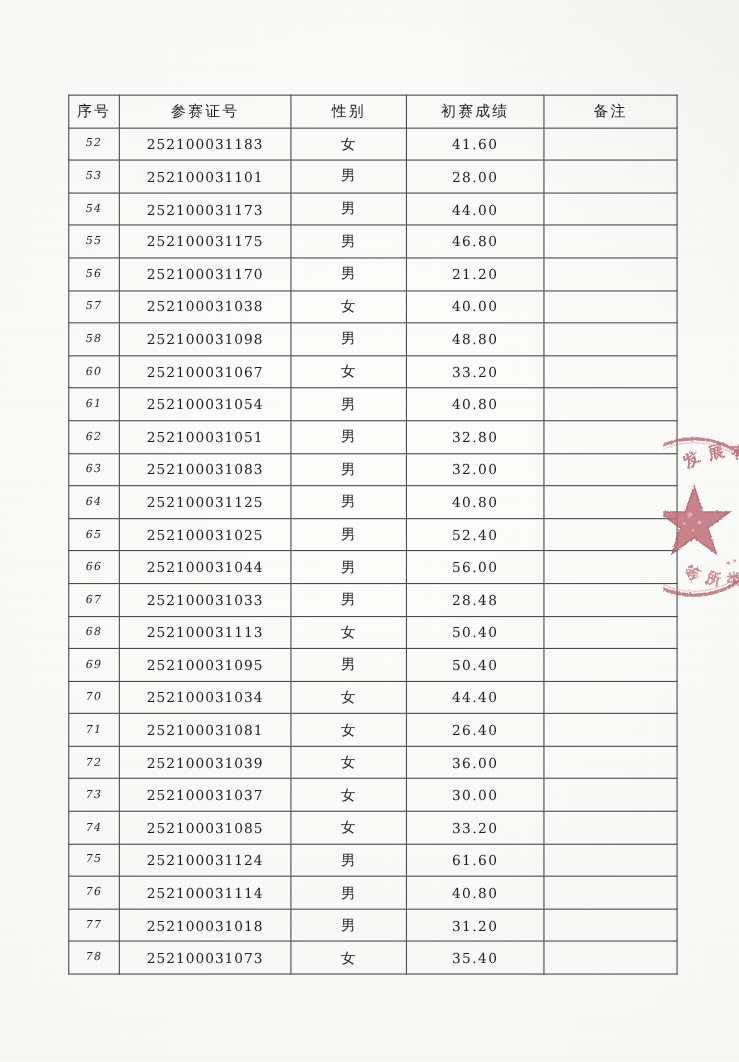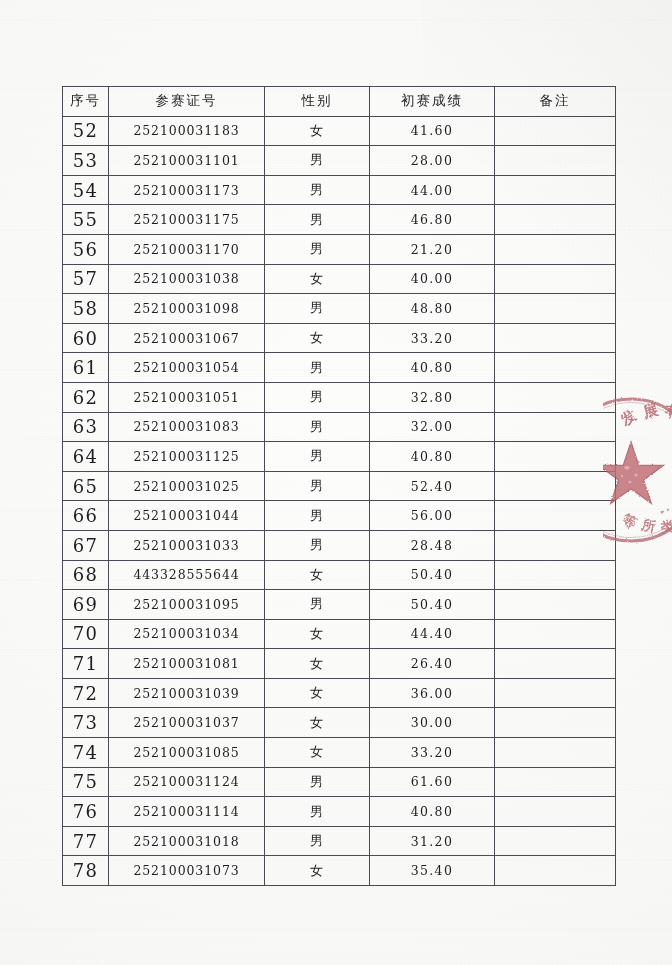--- a/index.html
+++ b/index.html
@@ -83,23 +83,24 @@
 
   thead th {
     height: 33px;
     font-size: 13.5px;
     letter-spacing: 2px;
     font-weight: normal;
     font-family: "DejaVu Serif", "Liberation Serif", serif;
   }
 
   td.idx {
-    font-size: 18px;
+    font-size: 10px;
     letter-spacing: 1.2px;
     font-family: "DejaVu Serif", "Liberation Serif", serif;
+    font-style: italic;
   }
   td.no {
     font-size: 12.5px;
     letter-spacing: .9px;
     font-family: "DejaVu Serif", "Liberation Serif", serif;
   }
   td.sex {
     font-size: 13px;
     letter-spacing: 1px;
   }
@@ -249,21 +250,21 @@
         </tr>
         <tr>
           <td class="idx">67</td>
           <td class="no">252100031033</td>
           <td class="sex">男</td>
           <td class="score">28.48</td>
           <td class="remark"></td>
         </tr>
         <tr>
           <td class="idx">68</td>
-          <td class="no">443328555644</td>
+          <td class="no">252100031113</td>
           <td class="sex">女</td>
           <td class="score">50.40</td>
           <td class="remark"></td>
         </tr>
         <tr>
           <td class="idx">69</td>
           <td class="no">252100031095</td>
           <td class="sex">男</td>
           <td class="score">50.40</td>
           <td class="remark"></td>

